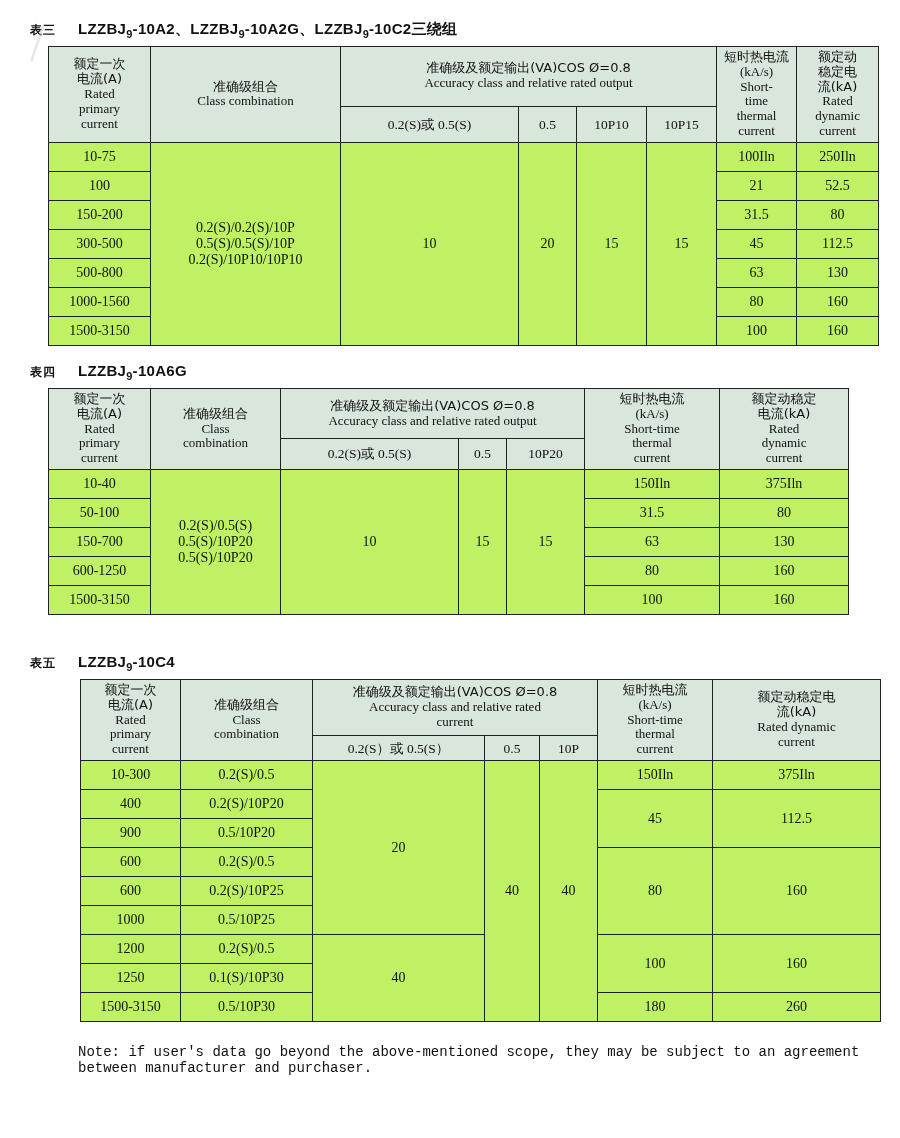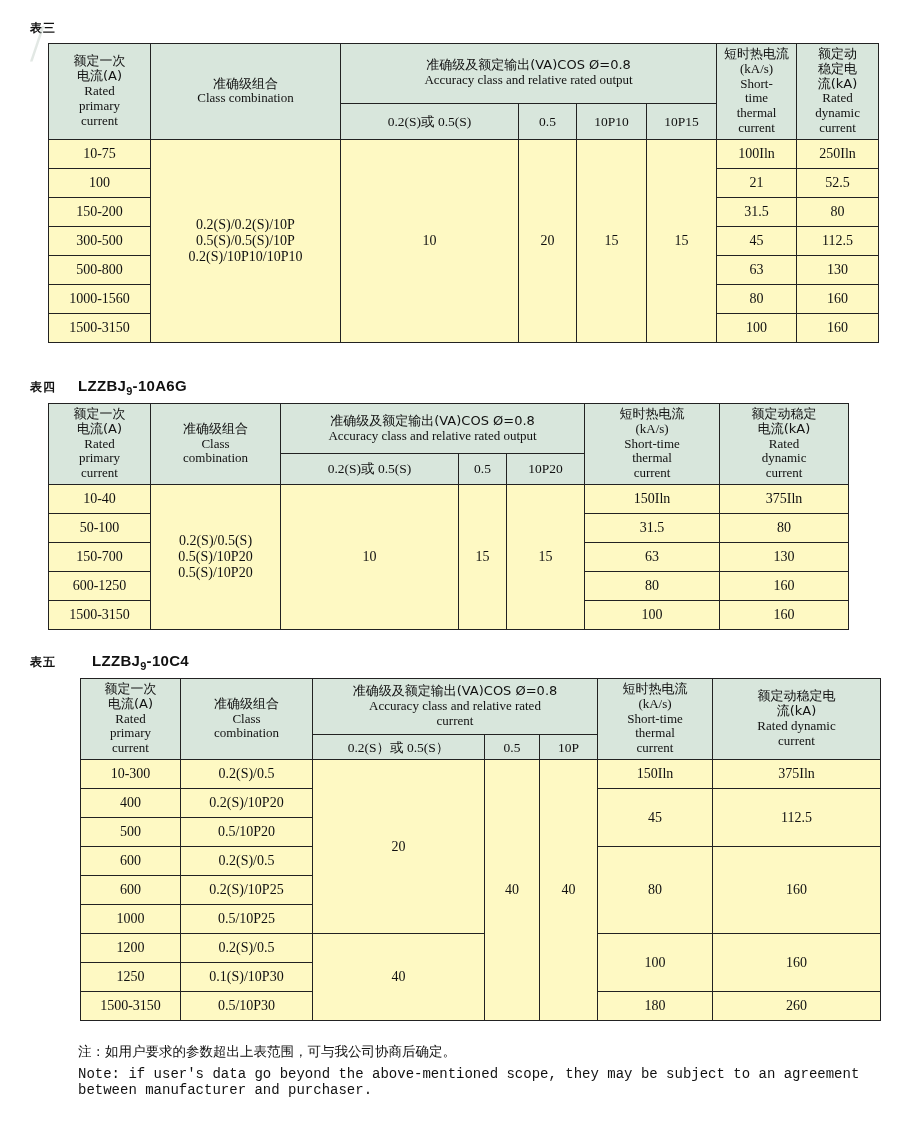--- a/index.html
+++ b/index.html
@@ -44,21 +44,21 @@
   }
   .sec-title .nm sub {
     font-size: 11px;
   }
 
   
   table.t {
     border-collapse: collapse;
     table-layout: fixed;
     margin-left: 18px;
-    background: #fef9c3;
+    background: #bef264;
   }
   table.t td, table.t th {
     border: 1px solid #222222;
     text-align: center;
     vertical-align: middle;
     font-family: "Liberation Serif", "DejaVu Serif", serif;
     font-size: 14px;
     line-height: 1.12;
     padding: 1px 2px;
   }
@@ -100,20 +100,21 @@
 </head>
 <body>
 
 <div class="page">
 
   <div class="wm">/</div>
   <div class="wm wm2"></div>
 
   <div class="sec-title">
     <span class="lbl">表三</span>
+    <span class="nm">LZZBJ<sub>9</sub>-10A2、LZZBJ<sub>9</sub>-10A2G、LZZBJ<sub>9</sub>-10C2三绕组</span>
   </div>
 
   <table class="t" style="width:830px;">
     <colgroup>
       <col style="width:102px">
         <col style="width:190px">
         <col style="width:178px">
       <col style="width:58px">
         <col style="width:70px">
         <col style="width:70px">
@@ -202,21 +203,21 @@
         <td class="body-cell">160</td>
       </tr>
       <tr>
         <td class="body-cell">1500-3150</td>
         <td class="body-cell">100</td>
         <td class="body-cell">160</td>
       </tr>
     </tbody>
   </table>
 
-  <div class="sec-title" style="margin-top:34px;">
+  <div class="sec-title" style="margin-top:16px;">
     <span class="lbl">表四</span>
     <span class="nm">LZZBJ<sub>9</sub>-10A6G</span>
   </div>
 
   <table class="t" style="width:800px;">
     <colgroup>
       <col style="width:102px">
         <col style="width:130px">
         <col style="width:178px">
       <col style="width:48px">
@@ -293,21 +294,21 @@
         <td class="body-cell">160</td>
       </tr>
       <tr>
         <td class="body-cell">1500-3150</td>
         <td class="body-cell">100</td>
         <td class="body-cell">160</td>
       </tr>
     </tbody>
   </table>
 
-  <div class="sec-title" style="margin-top:22px;gap:14px;">
+  <div class="sec-title" style="margin-top:38px;">
     <span class="lbl">表五</span>
     <span class="nm">LZZBJ<sub>9</sub>-10C4</span>
   </div>
 
   <table class="t" style="width:800px; margin-left:50px;">
     <colgroup>
       <col style="width:100px">
         <col style="width:132px">
         <col style="width:172px">
       <col style="width:55px">
@@ -364,21 +365,21 @@
         <td class="body-cell">150Iln</td>
         <td class="body-cell">375Iln</td>
       </tr>
       <tr>
         <td class="body-cell">400</td>
         <td class="body-cell">0.2(S)/10P20</td>
         <td class="body-cell" rowspan="2">45</td>
         <td class="body-cell" rowspan="2">112.5</td>
       </tr>
       <tr>
-        <td class="body-cell">500</td>
+        <td class="body-cell">900</td>
         <td class="body-cell">0.5/10P20</td>
       </tr>
       <tr>
         <td class="body-cell">600</td>
         <td class="body-cell">0.2(S)/0.5</td>
         <td class="body-cell" rowspan="3">80</td>
         <td class="body-cell" rowspan="3">160</td>
       </tr>
       <tr>
         <td class="body-cell">600</td>
@@ -402,17 +403,16 @@
       <tr>
         <td class="body-cell">1500-3150</td>
         <td class="body-cell">0.5/10P30</td>
         <td class="body-cell">180</td>
         <td class="body-cell">260</td>
       </tr>
     </tbody>
   </table>
 
   <div class="notes">
-    <div class="n1">注：如用户要求的参数超出上表范围，可与我公司协商后确定。</div>
     <div class="n2">Note: if user's data go beyond the above-mentioned scope, they may be subject to an agreement between manufacturer and purchaser.</div>
   </div>
 
 </div>
 
 </body></html>

